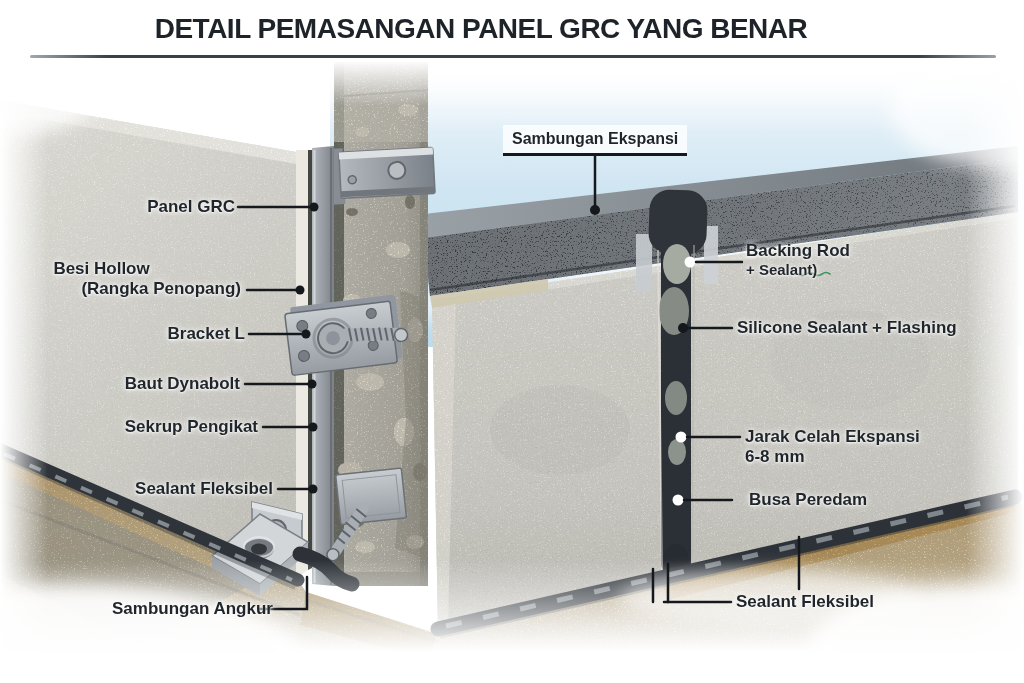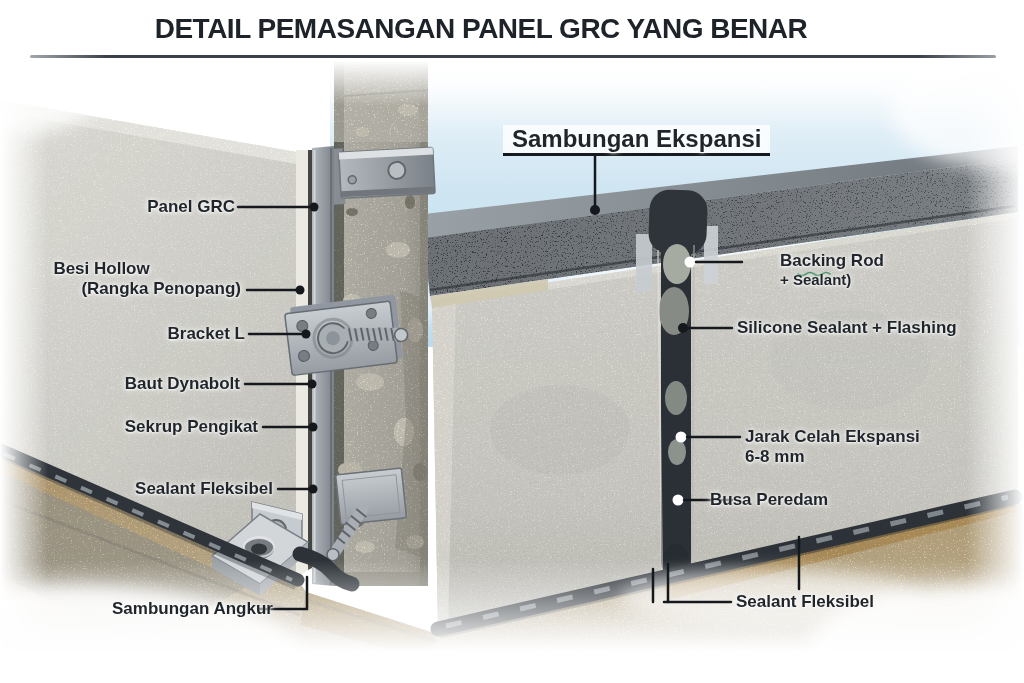--- a/index.html
+++ b/index.html
@@ -15,26 +15,26 @@
   .lbl .sub{font-size:15px;line-height:18px;font-weight:bold;display:block;}
   .ra{}
   .ca{text-align:left;}
   #lbl-panel-grc{right:789px;top:197px;}
   #lbl-besi{right:783px;top:259px;}
   #lbl-bracket{right:779px;top:324px;}
   #lbl-baut{right:784px;top:374px;}
   #lbl-sekrup{right:766px;top:417px;}
   #lbl-sealant-left{right:751px;top:479px;}
   #lbl-angkur{left:112px;top:599px;}
-  #lbl-sambungan{left:503px;top:125px;font-size:24px;line-height:23px;background:rgba(255,255,255,.8);
+  #lbl-sambungan{left:503px;top:125px;font-size:16px;line-height:23px;background:rgba(255,255,255,.8);
                  padding:2px 9px 3px 9px;border-bottom:3px solid #15181c;}
-  #lbl-backing{left:746px;top:251px;margin-left:34px;}
+  #lbl-backing{left:746px;top:241px;}
   #lbl-silicone{left:737px;top:318px;}
   #lbl-jarak{left:745px;top:427px;}
-  #lbl-busa{left:698px;top:490px;padding-left:12px;}
+  #lbl-busa{left:737px;top:490px;padding-left:12px;}
   #lbl-sealant-right{left:736px;top:592px;}
 </style>
 </head>
 <body>
 
 <div class="canvas">
 
   <svg class="art" viewBox="0 0 1024 683">
     <defs>
       <linearGradient id="gSky" x1="0" y1="0" x2="0" y2="1">

